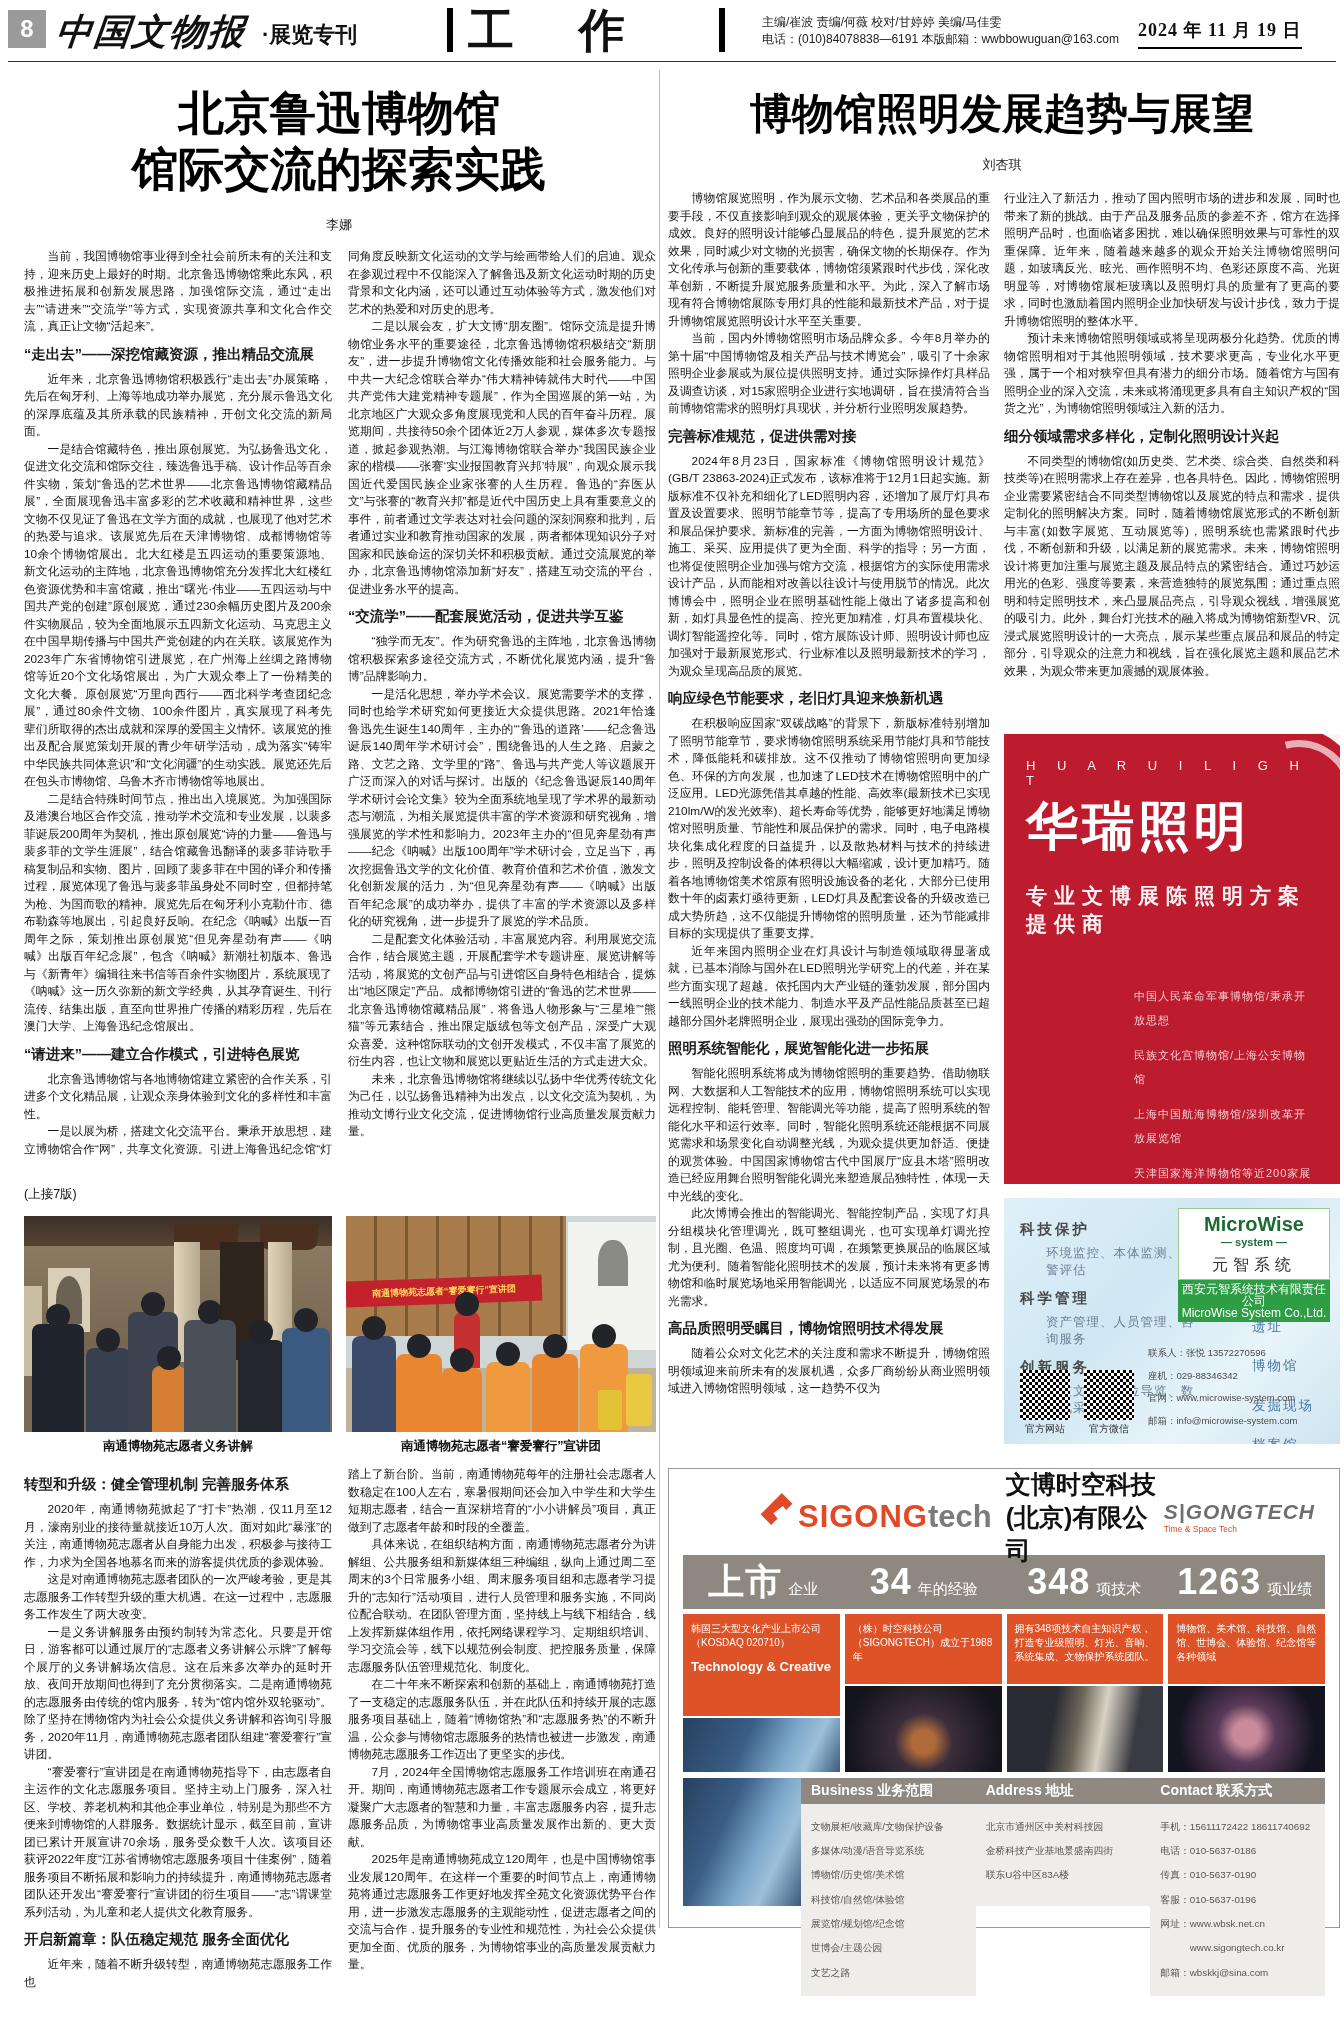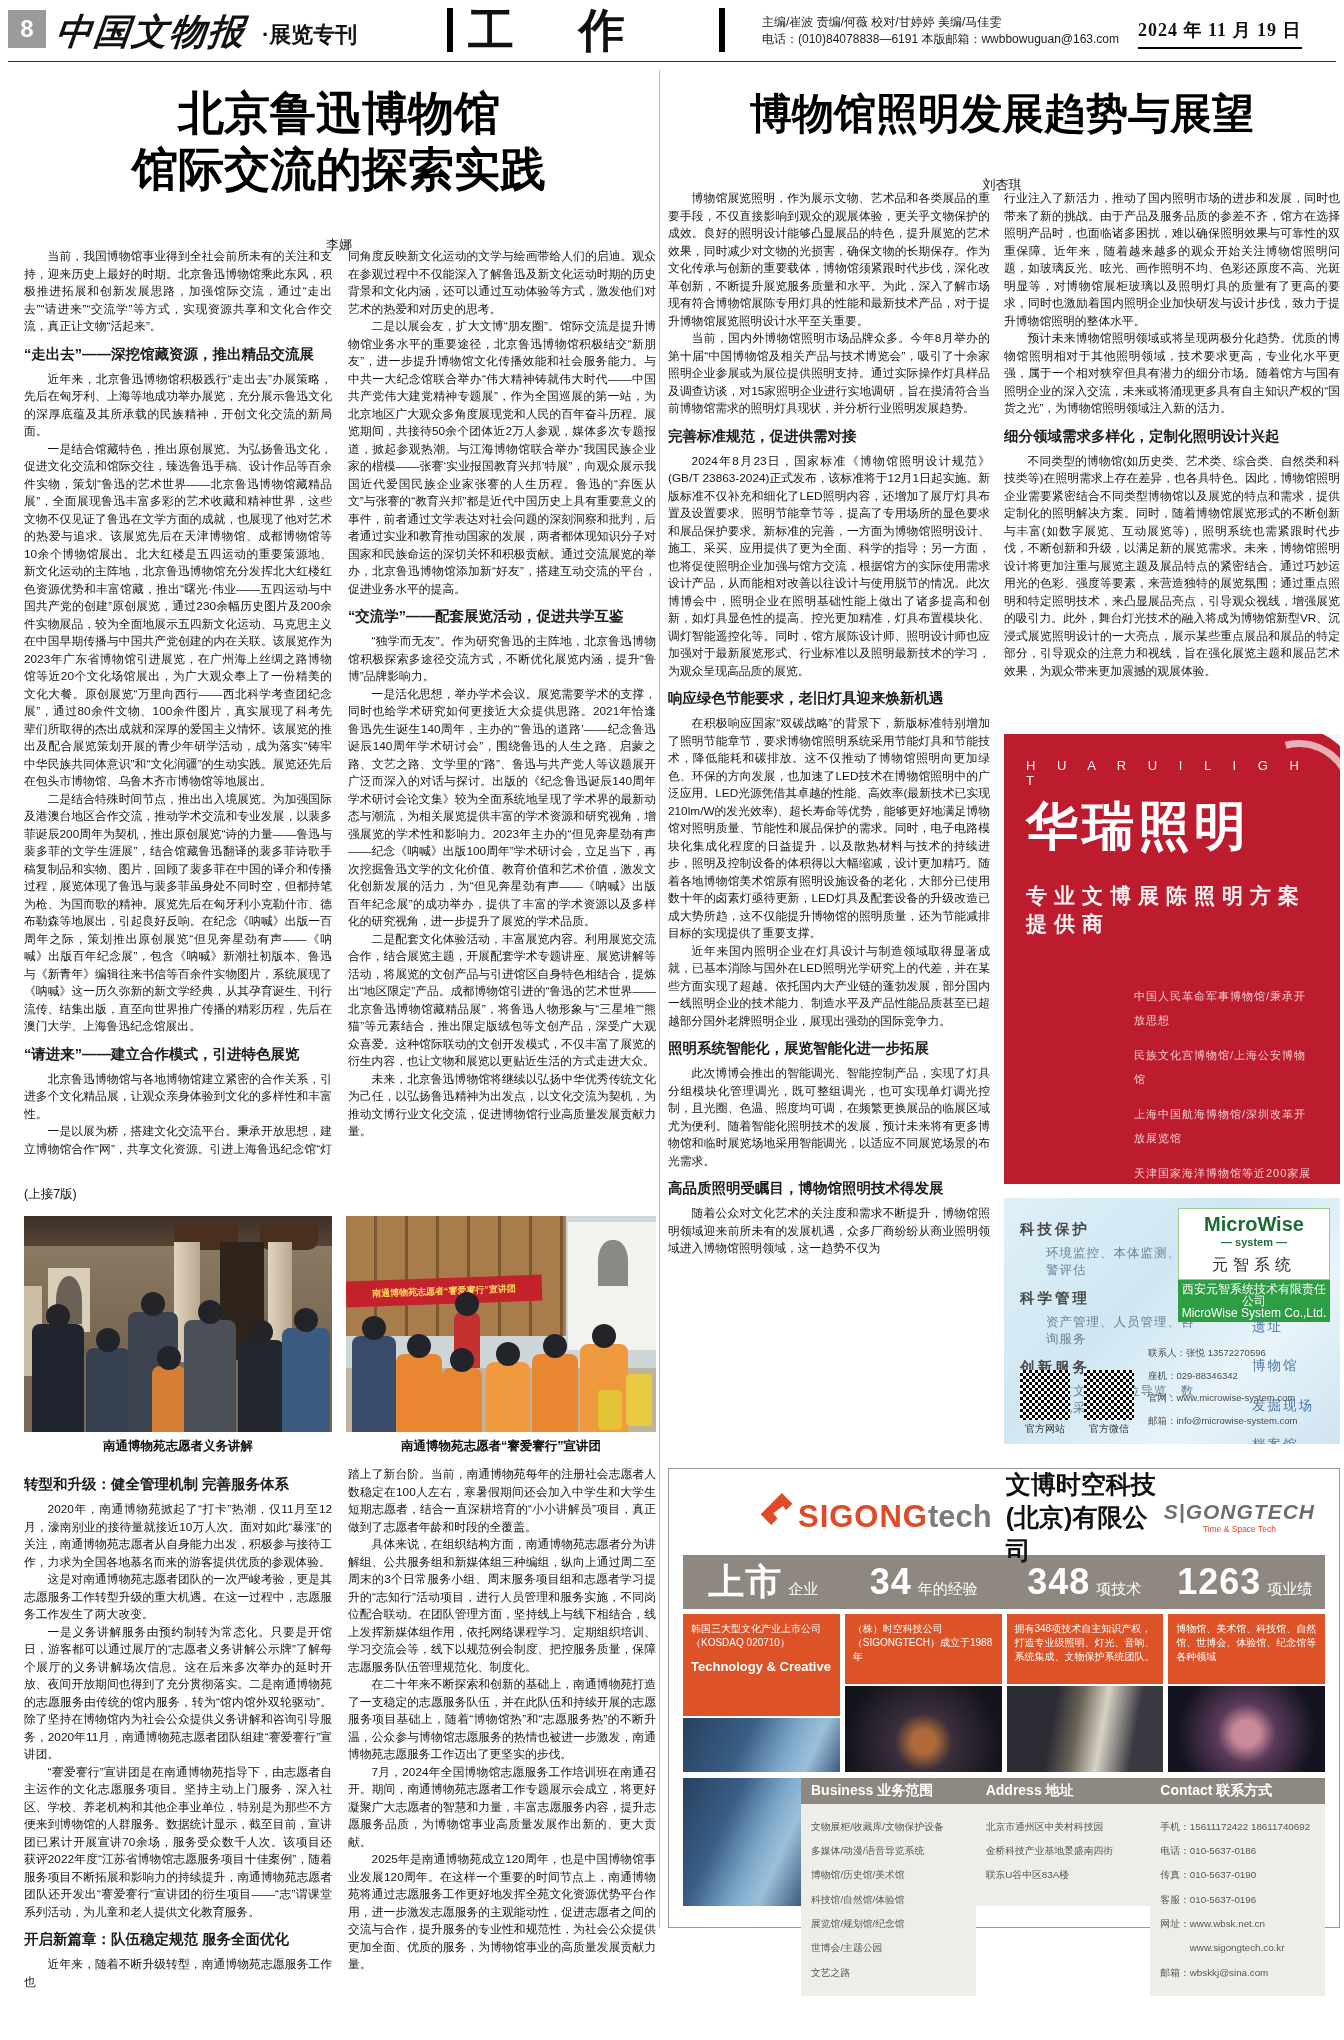--- a/index.html
+++ b/index.html
@@ -14,21 +14,21 @@
   .hdr-bar{position:absolute;width:6px;height:44px;background:#000;top:8px;}
   .hdr-section{position:absolute;left:468px;top:0px;font-size:46px;font-weight:900;letter-spacing:26px;}
   .hdr-editors{position:absolute;left:762px;top:14px;font-size:12px;line-height:17px;color:#222;}
   .hdr-date{position:absolute;left:1138px;top:18px;font-family:"Liberation Serif","DejaVu Serif",serif;
         font-size:18px;font-weight:bold;letter-spacing:1px;border-bottom:2px solid #000;padding-bottom:5px;}
   .hdr-rule{position:absolute;left:8px;right:8px;top:61px;height:1px;background:#333;}
   .v-divider{position:absolute;left:659px;top:70px;width:1px;height:1858px;background:#bbb;}
   
   .a-title{position:absolute;text-align:center;font-family:"Liberation Serif","DejaVu Serif",serif;
         font-weight:bold;color:#000;}
-  .a-byline{position:absolute;text-align:center;font-size:13px;color:#222;margin-top:20px;}
+  .a-byline{position:absolute;text-align:center;font-size:13px;color:#222;}
   .cols{position:absolute;display:flex;}
   .col{overflow:hidden;text-align:justify;font-size:11.8px;line-height:17.5px;color:#161616;}
   .col p{margin:0;text-indent:2em;}
   .col p.cont{text-indent:0;}
   .col h3{font-size:14.5px;line-height:19px;margin:9px 0 7px;color:#1d1d1d;}
   
   .photo{position:absolute;overflow:hidden;background:#7a6a55;}
   .caption{position:absolute;font-size:12.5px;font-weight:bold;text-align:center;color:#111;}
   .continued{position:absolute;left:24px;top:1186px;font-size:12.5px;color:#111;}
   .person{position:absolute;bottom:0;border-radius:8px 8px 0 0;}
@@ -61,21 +61,21 @@
   .mw-qr-label{font-size:10px;text-align:center;color:#333;margin-top:2px;}
   .mw-contact{font-size:9.5px;color:#4a4a4a;line-height:13px;}
   
   .sigong{position:absolute;border:1px solid #999;background:#fff;box-sizing:border-box;padding:16px 14px;}
   .sg-logorow{display:flex;align-items:center;height:64px;}
   .sg-diamond{width:30px;height:30px;background:#e04a26;transform:rotate(45deg);margin:0 14px 16px 86px;position:relative;}
   .sg-diamond:before{content:"";position:absolute;left:9px;top:9px;width:12px;height:12px;background:#fff;transform:rotate(8deg);}
   .sg-logo-main{font-size:31px;font-weight:900;color:#e04a26;letter-spacing:1px;}
   .sg-logo-tech{font-size:31px;font-weight:bold;color:#7b7b7b;}
   .sg-logo-cn{font-size:25px;font-weight:bold;color:#111;margin-left:14px;}
-  .sg-logo-right{margin-left:auto;margin-right:10px;text-align:center;}
+  .sg-logo-right{margin-left:auto;margin-right:10px;text-align:left;}
   .sg-lr-main{font-size:21px;font-weight:bold;color:#6d6e71;font-style:italic;letter-spacing:1px;}
   .sg-lr-sub{font-size:8.5px;color:#e04a26;}
   .sg-stats{display:flex;background:#8e8880;color:#fff;height:54px;margin-top:6px;align-items:center;}
   .sg-stat{flex:1;display:flex;align-items:baseline;justify-content:center;gap:6px;}
   .sg-stat b{font-size:36px;font-weight:900;letter-spacing:1px;}
   .sg-stat span{font-size:15px;}
   .sg-cards{display:flex;gap:5px;margin-top:5px;height:158px;}
   .sg-card{flex:1;display:flex;flex-direction:column;}
   .sg-card-txt{background:#dd5226;color:#fff;font-size:10px;line-height:14px;padding:8px 8px 4px;flex:0 0 58px;position:relative;}
   .sg-card-sub{color:#fff;font-size:13px;font-weight:bold;margin-top:10px;}
@@ -202,20 +202,21 @@
   <div class="cols" style="left:668px;top:190px;width:672px;height:1262px;gap:14px;">
     <div class="col" style="width:322px;height:1256px;">
         <p>博物馆展览照明，作为展示文物、艺术品和各类展品的重要手段，不仅直接影响到观众的观展体验，更关乎文物保护的成效。良好的照明设计能够凸显展品的特色，提升展览的艺术效果，同时减少对文物的光损害，确保文物的长期保存。作为文化传承与创新的重要载体，博物馆须紧跟时代步伐，深化改革创新，不断提升展览服务质量和水平。为此，深入了解市场现有符合博物馆展陈专用灯具的性能和最新技术产品，对于提升博物馆展览照明设计水平至关重要。</p>
         <p>当前，国内外博物馆照明市场品牌众多。今年8月举办的第十届“中国博物馆及相关产品与技术博览会”，吸引了十余家照明企业参展或为展位提供照明支持。通过实际操作灯具样品及调查访谈，对15家照明企业进行实地调研，旨在摸清符合当前博物馆需求的照明灯具现状，并分析行业照明发展趋势。</p>
         <h3>完善标准规范，促进供需对接</h3>
         <p>2024年8月23日，国家标准《博物馆照明设计规范》(GB/T 23863-2024)正式发布，该标准将于12月1日起实施。新版标准不仅补充和细化了LED照明内容，还增加了展厅灯具布置及设置要求、照明节能章节等，提高了专用场所的显色要求和展品保护要求。新标准的完善，一方面为博物馆照明设计、施工、采买、应用提供了更为全面、科学的指导；另一方面，也将促使照明企业加强与馆方交流，根据馆方的实际使用需求设计产品，从而能相对改善以往设计与使用脱节的情况。此次博博会中，照明企业在照明基础性能上做出了诸多提高和创新，如灯具显色性的提高、控光更加精准，灯具布置模块化、调灯智能遥控化等。同时，馆方展陈设计师、照明设计师也应加强对于最新展览形式、行业标准以及照明最新技术的学习，为观众呈现高品质的展览。</p>
         <h3>响应绿色节能要求，老旧灯具迎来焕新机遇</h3>
         <p>在积极响应国家“双碳战略”的背景下，新版标准特别增加了照明节能章节，要求博物馆照明系统采用节能灯具和节能技术，降低能耗和碳排放。这不仅推动了博物馆照明向更加绿色、环保的方向发展，也加速了LED技术在博物馆照明中的广泛应用。LED光源凭借其卓越的性能、高效率(最新技术已实现210lm/W的发光效率)、超长寿命等优势，能够更好地满足博物馆对照明质量、节能性和展品保护的需求。同时，电子电路模块化集成化程度的日益提升，以及散热材料与技术的持续进步，照明及控制设备的体积得以大幅缩减，设计更加精巧。随着各地博物馆美术馆原有照明设施设备的老化，大部分已使用数十年的卤素灯亟待更新，LED灯具及配套设备的升级改造已成大势所趋，这不仅能提升博物馆的照明质量，还为节能减排目标的实现提供了重要支撑。</p>
         <p>近年来国内照明企业在灯具设计与制造领域取得显著成就，已基本消除与国外在LED照明光学研究上的代差，并在某些方面实现了超越。依托国内大产业链的蓬勃发展，部分国内一线照明企业的技术能力、制造水平及产品性能品质甚至已超越部分国外老牌照明企业，展现出强劲的国际竞争力。</p>
         <h3>照明系统智能化，展览智能化进一步拓展</h3>
+        <p>智能化照明系统将成为博物馆照明的重要趋势。借助物联网、大数据和人工智能技术的应用，博物馆照明系统可以实现远程控制、能耗管理、智能调光等功能，提高了照明系统的智能化水平和运行效率。同时，智能化照明系统还能根据不同展览需求和场景变化自动调整光线，为观众提供更加舒适、便捷的观赏体验。中国国家博物馆古代中国展厅“应县木塔”照明改造已经应用舞台照明智能化调光来塑造展品独特性，体现一天中光线的变化。</p>
         <p>此次博博会推出的智能调光、智能控制产品，实现了灯具分组模块化管理调光，既可整组调光，也可实现单灯调光控制，且光圈、色温、照度均可调，在频繁更换展品的临展区域尤为便利。随着智能化照明技术的发展，预计未来将有更多博物馆和临时展览场地采用智能调光，以适应不同展览场景的布光需求。</p>
         <h3>高品质照明受瞩目，博物馆照明技术得发展</h3>
         <p>随着公众对文化艺术的关注度和需求不断提升，博物馆照明领域迎来前所未有的发展机遇，众多厂商纷纷从商业照明领域进入博物馆照明领域，这一趋势不仅为</p>
       </div>
 
     <div style="width:336px;display:flex;flex-direction:column;">
       <div class="col" style="width:336px;height:540px;">
           <p class="cont">行业注入了新活力，推动了国内照明市场的进步和发展，同时也带来了新的挑战。由于产品及服务品质的参差不齐，馆方在选择照明产品时，也面临诸多困扰，难以确保照明效果与可靠性的双重保障。近年来，随着越来越多的观众开始关注博物馆照明问题，如玻璃反光、眩光、画作照明不均、色彩还原度不高、光斑明显等，对博物馆展柜玻璃以及照明灯具的质量有了更高的要求，同时也激励着国内照明企业加快研发与设计步伐，致力于提升博物馆照明的整体水平。</p>
           <p>预计未来博物馆照明领域或将呈现两极分化趋势。优质的博物馆照明相对于其他照明领域，技术要求更高，专业化水平更强，属于一个相对狭窄但具有潜力的细分市场。随着馆方与国有照明企业的深入交流，未来或将涌现更多具有自主知识产权的“国货之光”，为博物馆照明领域注入新的活力。</p>
           <h3>细分领域需求多样化，定制化照明设计兴起</h3>

